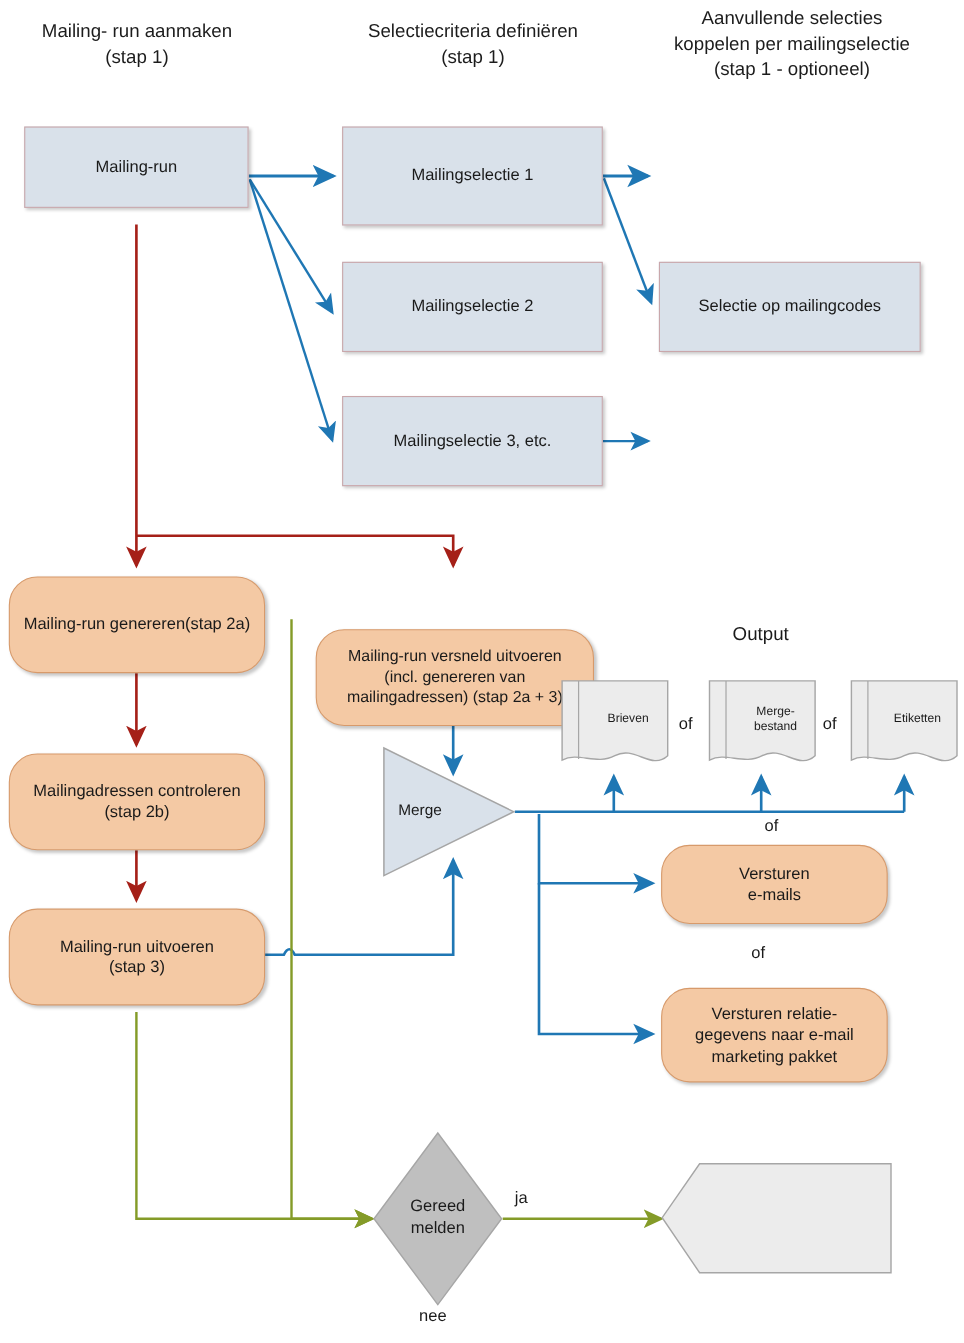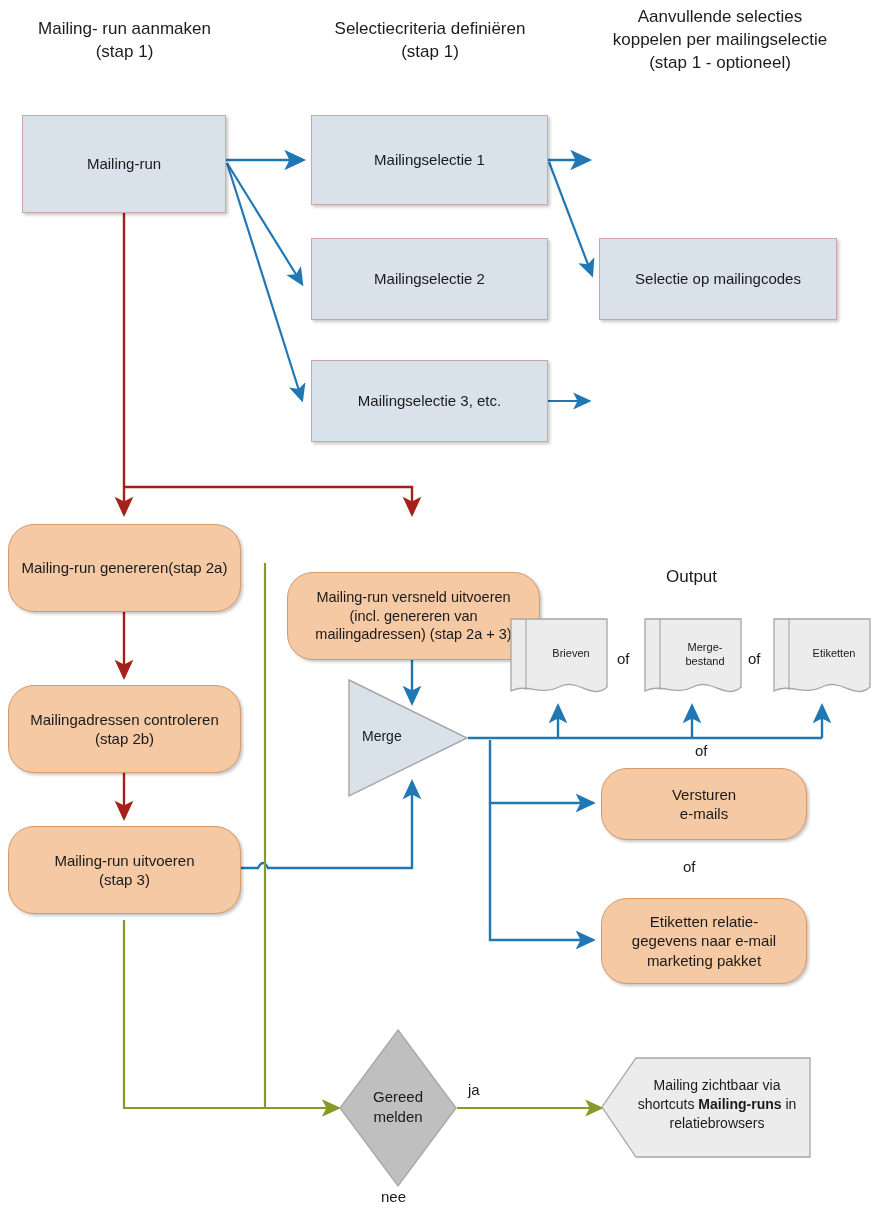--- a/index.html
+++ b/index.html
@@ -173,21 +173,21 @@
       <path stroke="#1f77b4" stroke-width="2.4" d="M490,803 L490,940 L593,940" marker-end="url(#ah-blue)"></path>
 
       <path stroke="#849b28" stroke-width="2.2" d="M265,563 L265,1108 L338,1108" marker-end="url(#ah-green)"></path>
 
       <path stroke="#849b28" stroke-width="2.2" d="M124,920 L124,1108 L338,1108" marker-end="url(#ah-green)"></path>
 
       <path stroke="#849b28" stroke-width="2.2" d="M457,1108 L601,1108" marker-end="url(#ah-green)"></path>
     </g>
   </svg>
 
-  <div class="node rect-blue" style="left:22px; top:115px; width:204px; height:98px;">
+  <div class="node rect-blue" style="left:22px; top:115px; width:204px; height:74px;">
     <span>Mailing-run</span>
   </div>
 
   <div class="node rect-blue" style="left:311px; top:115px; width:237px; height:90px;">
     <span>Mailingselectie 1</span>
   </div>
 
   <div class="node rect-blue" style="left:311px; top:238px; width:237px; height:82px;">
     <span>Mailingselectie 2</span>
   </div>
@@ -222,21 +222,21 @@
     <span>Mailing-run uitvoeren</span>
     <span>(stap 3)</span>
   </div>
 
   <div class="node round-orange" style="left:601px; top:768px; width:206px; height:72px; flex-direction:column;">
     <span>Versturen</span>
     <span>e-mails</span>
   </div>
 
   <div class="node round-orange" style="left:601px; top:898px; width:206px; height:86px; flex-direction:column;">
-    <span>Etiketten relatie-</span>
+    <span>Versturen relatie-</span>
     <span>gegevens naar e-mail</span>
     <span>marketing pakket</span>
   </div>
 
   <div class="tri-wrap" style="left:346px; top:676px; width:124px; height:124px;">
     <svg width="124" height="124" viewBox="0 0 124 124">
       <polygon points="3,4 121,62 3,120" fill="#d9e1ea" stroke="#a6a6a6" stroke-width="1.4"></polygon>
     </svg>
     <div class="tri-label" style="left:16px; top:52px;text-align:right;">Merge</div>
   </div>
@@ -275,23 +275,20 @@
     <div class="diamond-label" style="top:60px;">
       <div>Gereed</div>
       <div>melden</div>
     </div>
   </div>
 
   <div class="penta-wrap" style="left:600px; top:1056px; width:212px; height:103px;">
     <svg width="212" height="103" viewBox="0 0 212 103">
       <polygon points="36,2 210,2 210,101 36,101 2,51" fill="#ececec" stroke="#a6a6a6" stroke-width="1.3"></polygon>
     </svg>
-    <div class="penta-label" style="left:34px; top:20px; width:166px;">
-      <span>Mailing zichtbaar via shortcuts </span><b>Mailing-runs</b><span> in relatiebrowsers</span>
-    </div>
   </div>
 
   <div class="flabel big" style="left:666px; top:567px;">Output</div>
 
   <div class="flabel" style="left:617px; top:650px;">of</div>
   <div class="flabel" style="left:748px; top:650px;">of</div>
   <div class="flabel" style="left:695px; top:742px;">of</div>
   <div class="flabel" style="left:683px; top:858px;">of</div>
 
   <div class="flabel" style="left:468px; top:1081px;">ja</div>

